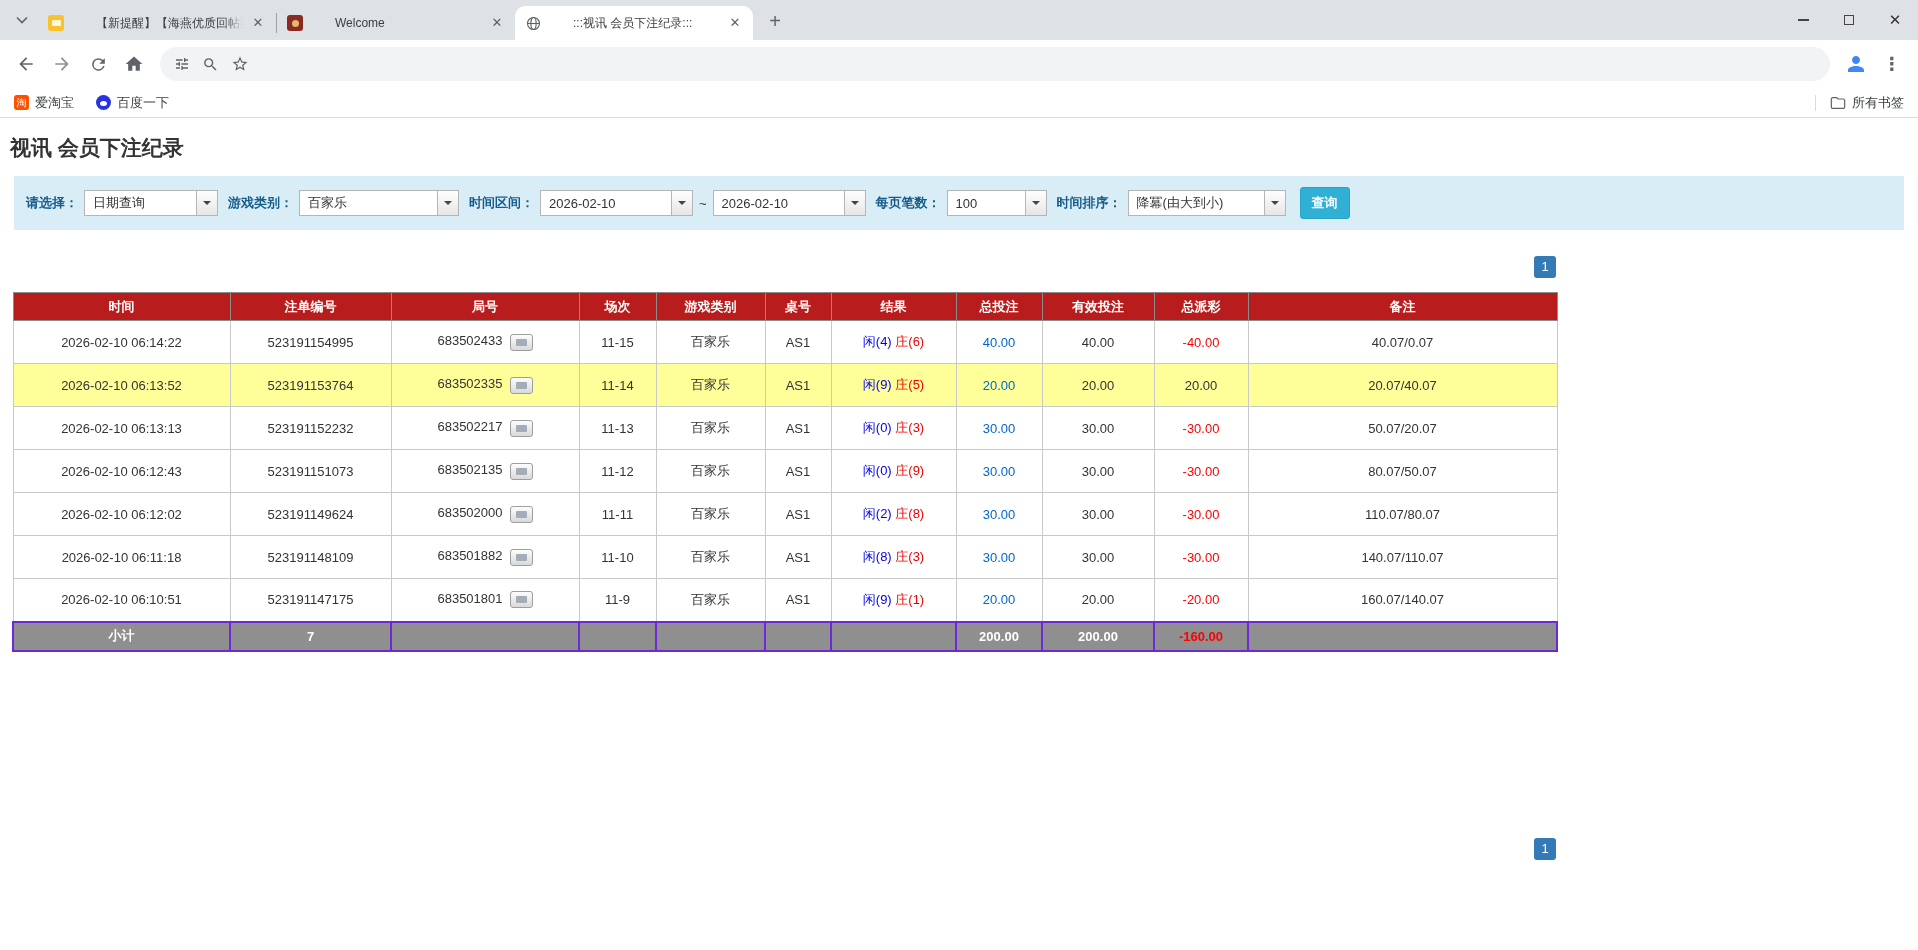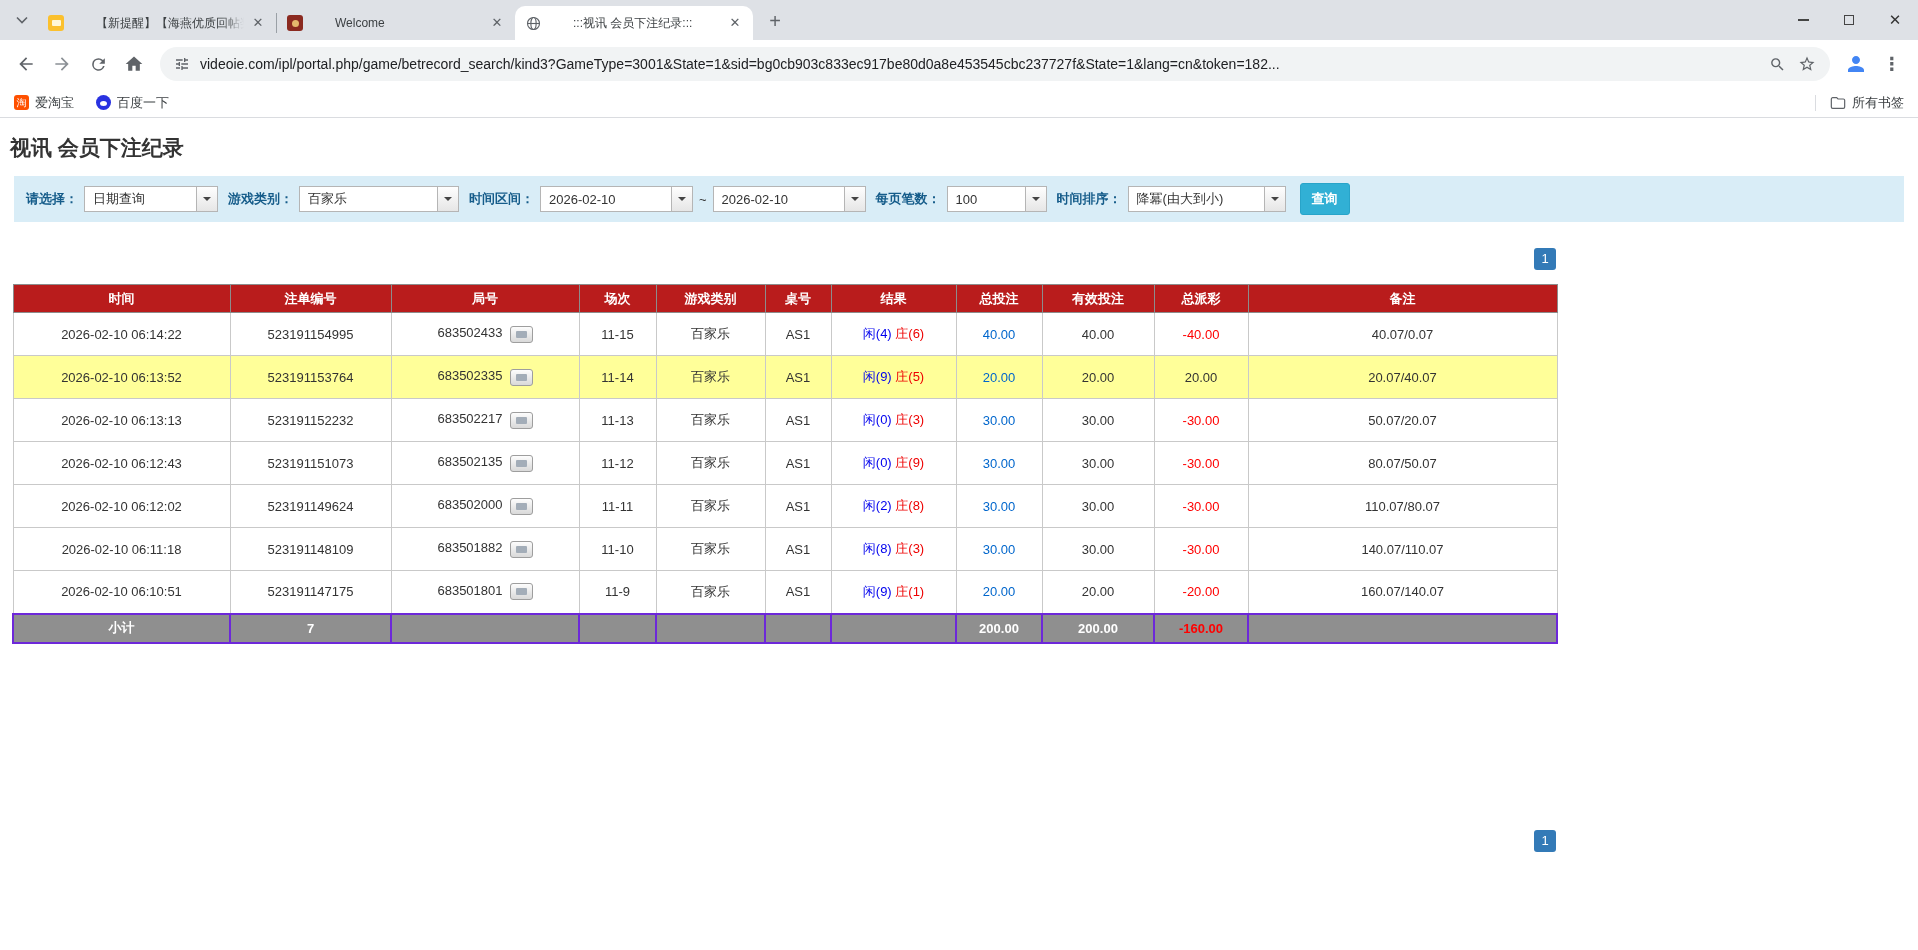--- a/index.html
+++ b/index.html
@@ -39,21 +39,21 @@
   .bm-baidu { background:#2932e1; position:relative; border-radius:50%; }
   .bm-baidu::after { content:""; position:absolute; left:4px; top:6px; width:7px; height:5px; background:#fff; border-radius:50%; }
   .bm-right { margin-left:auto; display:flex; align-items:center; font-size:13px; color:#3c4043; cursor:pointer; }
   .bm-divider { width:1px; height:16px; background:#dadce0; margin-right:14px; }
   .bm-right svg { margin-right:6px; }
 
   
   .page { background:#fff; }
   .page-title { font-size:21px; font-weight:600; color:#333; margin:16px 0 0 10px; }
 
-  .filter-bar { margin:14px 14px 4px 14px; height:46px; background:#d9edf7; display:flex; align-items:center; padding:0 12px; }
+  .filter-bar { margin:14px 14px 4px 14px; height:54px; background:#d9edf7; display:flex; align-items:center; padding:0 12px; }
   .f-label { font-size:13px; font-weight:bold; color:#155c8a; margin:0 6px 0 10px; white-space:nowrap; }
   .combo { background:#fff; border:1px solid #b5b5b5; height:26px; display:flex; align-items:stretch; cursor:pointer; }
   .combo .txt { padding:8px 8px; font-size:13px; color:#333; flex:1; display:flex; align-items:center; white-space:nowrap; overflow:hidden; }
   .combo .arrow-box { width:21px; border-left:1px solid #b5b5b5; background:linear-gradient(#fefefe,#e6e6e6); display:flex; align-items:center; justify-content:center; }
   .combo .arrow-box i { border:4px solid transparent; border-top-color:#444; margin-top:4px; }
   .w1{width:134px}.w2{width:160px}.w3{width:153px}.w4{width:100px}.w5{width:158px}
   .tilde { font-size:13px; color:#333; margin:0 6px; }
   .btn-search { margin-left:14px; background:#31b0d5; border:1px solid #28a4c9; color:#fff; font-size:13px; font-weight:bold; padding:6px 11px; border-radius:3px; cursor:pointer; }
 
   .info-bar { margin:14px 14px 0 14px; height:42px; background:#dff0d8; display:flex; align-items:center; padding:0 12px; position:relative; }
@@ -156,21 +156,20 @@
         <path d="M10 20v-6h4v6h5v-8h3L12 3 2 12h3v8z" fill="#5f6368"></path>
       </svg>
   </div>
 
   <div class="omnibox">
     <span class="omni-icon" style="margin-left:0">
       <svg width="16" height="16" viewBox="0 0 24 24">
           <path d="M3 17v2h6v-2H3zM3 5v2h10V5H3zm10 16v-2h8v-2h-8v-2h-2v6h2zM7 9v2H3v2h4v2h2V9H7zm14 4v-2H11v2h10zm-6-4h2V7h4V5h-4V3h-2v6z" fill="#5f6368"></path>
         </svg>
     </span>
-    <span class="url">videoie.com/ipl/portal.php/game/betrecord_search/kind3?GameType=3001&amp;State=1&amp;sid=bg0cb903c833ec917be80d0a8e453545cbc237727f&amp;State=1&amp;lang=cn&amp;token=182...</span>
     <span class="omni-icon">
       <svg width="17" height="17" viewBox="0 0 24 24">
           <path d="M15.5 14h-.79l-.28-.27A6.47 6.47 0 0 0 16 9.5 6.5 6.5 0 1 0 9.5 16c1.61 0 3.09-.59 4.23-1.57l.27.28v.79l5 4.99L20.49 19l-4.99-5zm-6 0C7.01 14 5 11.99 5 9.5S7.01 5 9.5 5 14 7.01 14 9.5 11.99 14 9.5 14z" fill="#5f6368"></path>
         </svg>
     </span>
     <span class="omni-icon">
       <svg width="18" height="18" viewBox="0 0 24 24">
           <path d="M22 9.24l-7.19-.62L12 2 9.19 8.63 2 9.24l5.46 4.73L5.82 21 12 17.27 18.18 21l-1.63-7.03L22 9.24zM12 15.4l-3.76 2.27 1-4.28-3.32-2.88 4.38-.38L12 6.1l1.71 4.04 4.38.38-3.32 2.88 1 4.28L12 15.4z" fill="#5f6368"></path>
         </svg>
     </span>

